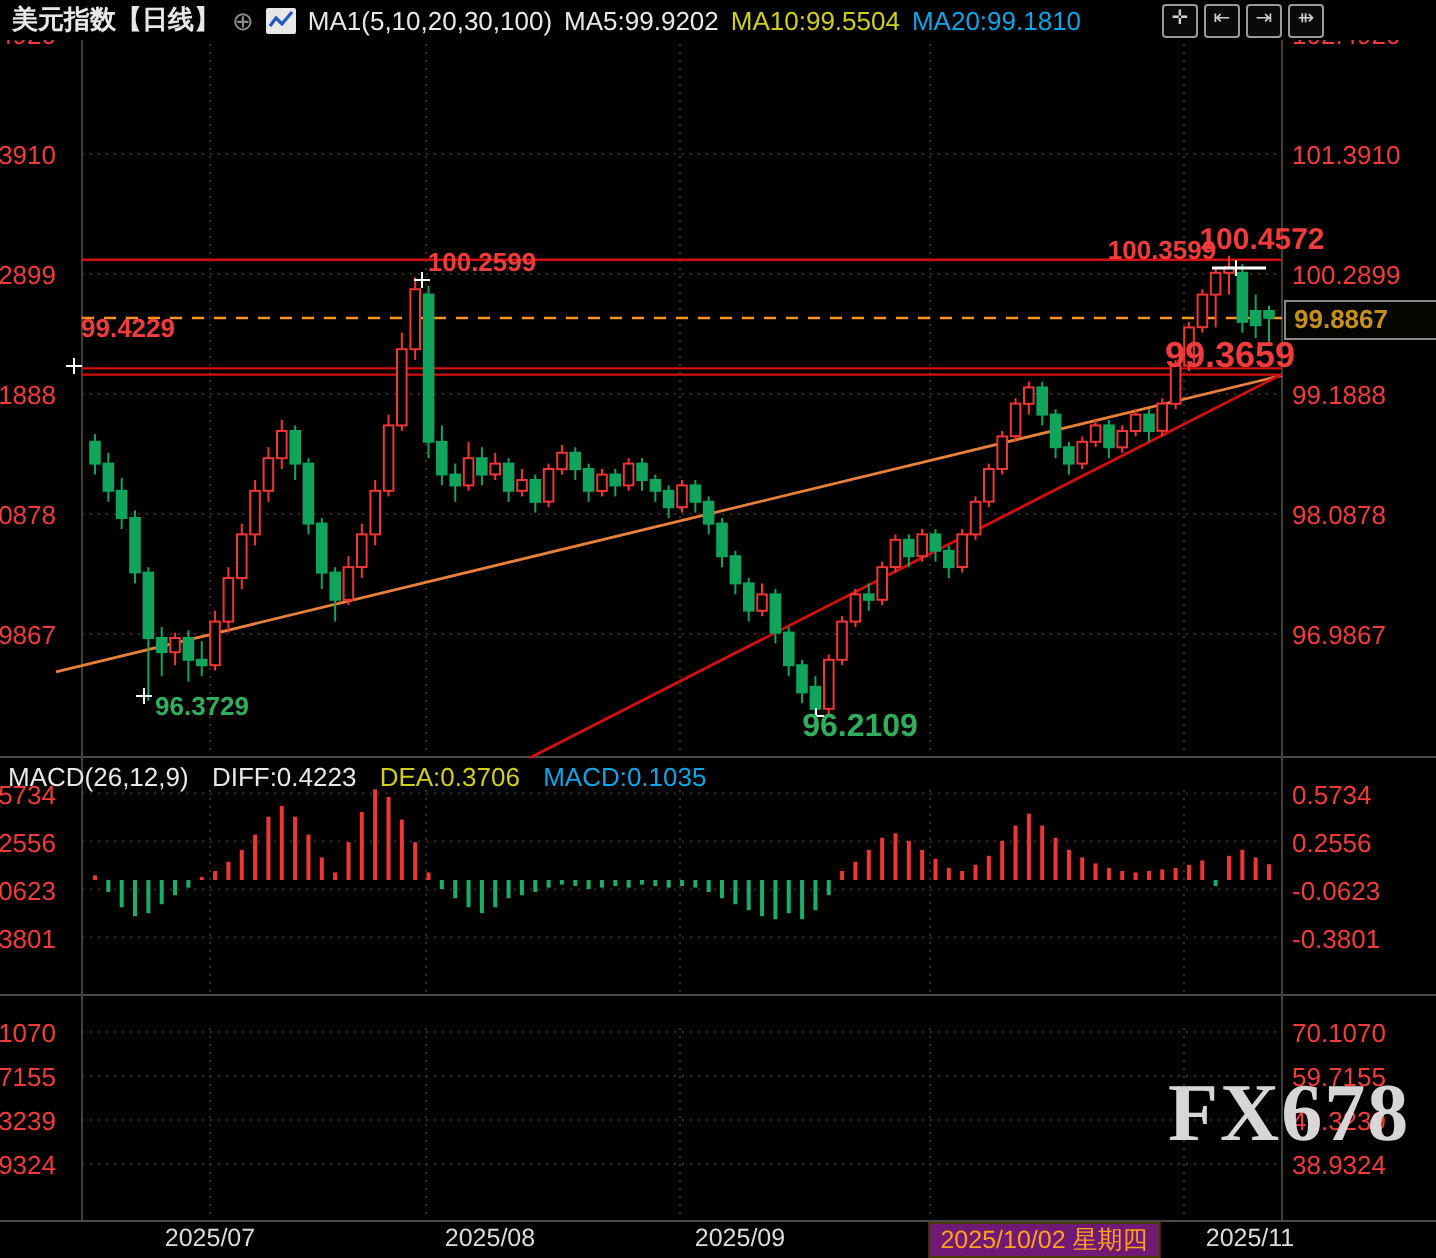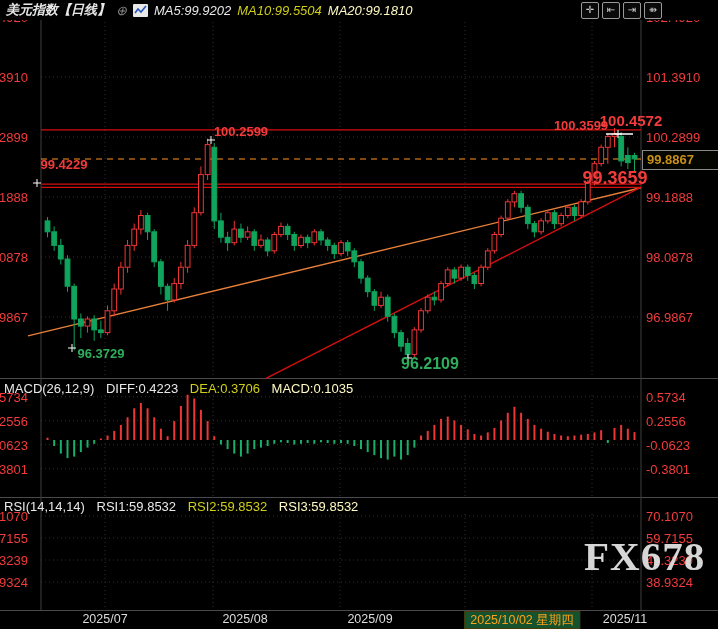--- a/index.html
+++ b/index.html
@@ -1,43 +1,43 @@
 <!DOCTYPE html>
 <html><head>
 <meta charset="utf-8">
 <style>
   html,body{margin:0;padding:0;background:#000;}
   #app{position:relative;width:718px;height:629px;background:#000;overflow:hidden;
        font-family:"Liberation Sans",sans-serif;color:#e8e8e8;}
   
   #topbar{position:absolute;left:0;top:0;width:718px;height:20px;display:flex;align-items:center;
           font-size:13px;white-space:nowrap;z-index:30;background:#000;}
-  #topbar .t{margin-left:6px;font-style:italic;}
-  .w{color:#e8e8e8;} .yel{color:#cfcf1a;} .mag{color:#fef9c3;} .gray{color:#8a8a8a;}
+  #topbar .t{margin-left:6px;}
+  .w{color:#e8e8e8;} .yel{color:#cfcf1a;} .mag{color:#0ea5e9;} .gray{color:#8a8a8a;}
   #chart-mini-icon{display:inline-block;margin-left:6px;width:15px;height:13px;background:#e8e8e8;
           border-radius:1px;position:relative;}
   #chart-mini-icon svg{position:absolute;left:1px;top:1px;}
   #toolbar{position:absolute;right:56px;top:2px;display:flex;gap:3px;z-index:31;}
   .tool{width:16px;height:15px;border:1px solid #9a9a9a;color:#cfcfcf;font-size:10px;line-height:14px;
         text-align:center;border-radius:2px;background:#0a0a0a;cursor:pointer;}
   
   .panel-header{position:absolute;left:4px;font-size:13px;white-space:nowrap;z-index:25;}
   .panel-header span{margin-right:8px;margin-top:48px;}
   
   .axlab{position:absolute;font-size:13px;color:#f23b3b;height:15px;line-height:15px;z-index:20;}
   .axlab-left-clip{position:absolute;left:0;width:31px;height:15px;overflow:hidden;z-index:20;}
   .axlab-left-clip span{position:absolute;right:3px;top:0;white-space:nowrap;font-size:13px;color:#f23b3b;line-height:15px;}
   .ann{position:absolute;transform:translate(-50%,-50%);white-space:nowrap;font-weight:bold;z-index:22;}
   #cur-price-box{position:absolute;left:642px;width:73px;height:18px;border:1px solid #8a8a8a;background:#050500;
       color:#c79019;font-size:13px;font-weight:bold;line-height:17px;text-align:left;padding-left:4px;z-index:24;}
   
   #timeaxis{position:absolute;left:0;top:611px;width:702px;height:18px;background:#000;z-index:26;}
   .tlab{position:absolute;top:1px;transform:translateX(-50%);font-size:12.5px;color:#dcdcdc;white-space:nowrap;}
   #date-highlight{position:absolute;top:0px;transform:translateX(-50%);font-size:12.5px;color:#ffa21a;
-      background:#14532d;border:1px solid #4a3a08;padding:0 5px;height:16px;line-height:16px;white-space:nowrap;}
+      background:#701a75;border:1px solid #4a3a08;padding:0 5px;height:16px;line-height:16px;white-space:nowrap;}
   #watermark{position:absolute;left:584px;top:532px;font-size:41px;font-weight:600;color:#e2e2e2;
       letter-spacing:1px;z-index:27;opacity:0.95;font-family:Liberation Serif, serif;}
   svg#chart{position:absolute;left:0;top:0;z-index:10;}
 </style>
 </head>
 <body>
 
 <div id="app">
 
   <svg id="chart" width="718" height="629">
@@ -461,45 +461,40 @@
     </svg>
 
   <div id="topbar">
     <span class="t w" style="font-weight:bold">美元指数【日线】</span>
     <span class="t gray">⊕</span>
     <span id="chart-mini-icon">
         <svg width="13" height="11">
           <polyline points="1,8 4,4 7,7 12,1" fill="none" stroke="#2457c5" stroke-width="1.6"></polyline>
         </svg>
       </span>
+    <span class="t w">MA1(5,10,20,30,100)</span>
     <span class="t w">MA5:99.9202</span>
     <span class="t yel">MA10:99.5504</span>
     <span class="t mag">MA20:99.1810</span>
   </div>
 
   <div id="toolbar">
       <div class="tool">✛</div>
       <div class="tool">⇤</div>
       <div class="tool">⇥</div>
       <div class="tool">⇻</div>
     </div>
 
   <div class="panel-header" style="top:381px;">
     <span class="w">MACD(26,12,9)</span>
     <span class="w">DIFF:0.4223</span>
     <span class="yel">DEA:0.3706</span>
     <span class="mag">MACD:0.1035</span>
   </div>
 
-  <div class="panel-header" style="top:499px;">
-    <span class="w">RSI(14,14,14)</span>
-    <span class="w">RSI1:59.8532</span>
-    <span class="yel">RSI2:59.8532</span>
-    <span class="mag">RSI3:59.8532</span>
-  </div>
 
   <div id="overlays">
       <div class="axlab" style="left:646px;top:10px;">102.4920</div>
       <div class="axlab-left-clip" style="top:10px;">
         <span>102.4920</span>
       </div>
       <div class="axlab" style="left:646px;top:70px;">101.3910</div>
       <div class="axlab-left-clip" style="top:70px;">
         <span>101.3910</span>
       </div>

